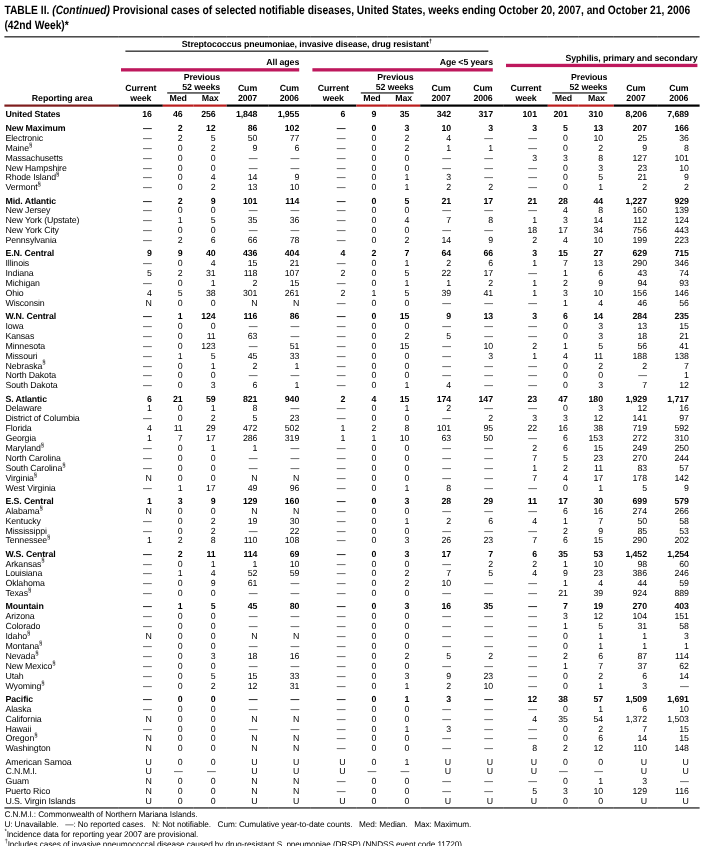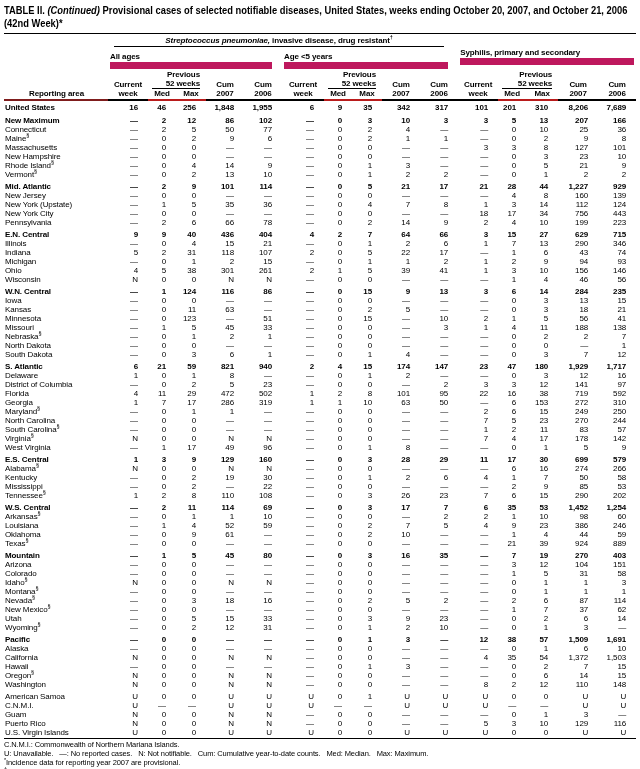--- a/index.html
+++ b/index.html
@@ -5,23 +5,23 @@
   html,body{margin:0;padding:0;background:#fff;color:#000;}
   body{width:640px;font-family:"Liberation Sans",sans-serif;-webkit-font-smoothing:antialiased;}
   .page{padding:4px 3px 0 4px;}
   .title{font-size:11px;font-weight:bold;line-height:13px;width:752px;transform:scaleX(0.85);transform-origin:0 0;margin-bottom:3px;}
   .title .it{font-style:italic;}
   table{border-collapse:collapse;table-layout:fixed;width:632px;border-top:1.5px solid #000;}
   th,td{padding:0;}
   thead th{font-size:8px;font-weight:bold;vertical-align:bottom;line-height:9px;letter-spacing:-0.1px;}
   .h-strep{padding-top:2px;}
   .h-strep .u2{border-bottom:1px solid #000;padding-bottom:1px;margin:0 14px 0 6px;text-align:center;white-space:nowrap;}
-  .it{font-style:italic;}
+  .it{}
   .grp{padding-top:1px;}
-  .grp .u2{border-bottom:7px solid #be185d;padding-bottom:1px;text-align:left;white-space:nowrap;}
+  .grp .u2{border-bottom:3px solid #be185d;padding-bottom:1px;text-align:right;white-space:nowrap;}
   .grp.g1 .u2{margin:0 10px 0 2px;}
   .grp.g2 .u2{margin:0 10px 0 2px;}
   .grp.g3 .u2{margin:0 2px 4px 2px;}
   .pl{white-space:pre-line;display:inline-block;}
   .h-cw,.h-cum{text-align:center;padding-bottom:1px;border-bottom:2px solid #000;}
   .h-prev{text-align:center;vertical-align:top;padding-top:1px;}
   .h-prev .u2{border-bottom:1px solid #000;padding-bottom:0;margin:0 6px 0 4px;text-align:right;}
   .area-h{text-align:center;vertical-align:bottom;padding:0 0 1px 1px;border-bottom:2px solid #7f1d1d;}
   .h4 th{border-bottom:2px solid #b91c1c;text-align:center;padding-bottom:1px;}
   tbody td{font-size:8px;line-height:9px;vertical-align:bottom;letter-spacing:-0.1px;}
@@ -154,21 +154,21 @@
           <td class="num">3</td>
           <td class="num">10</td>
           <td class="num">3</td>
           <td class="num">3</td>
           <td class="num">5</td>
           <td class="num">13</td>
           <td class="num">207</td>
           <td class="num">166</td>
         </tr>
         <tr>
-          <td class="area">Connecticut</td>
+          <td class="area">Electronic</td>
           <td class="num">—</td>
           <td class="num">2</td>
           <td class="num">5</td>
           <td class="num">50</td>
           <td class="num">77</td>
           <td class="num">—</td>
           <td class="num">0</td>
           <td class="num">2</td>
           <td class="num">4</td>
           <td class="num">—</td>

